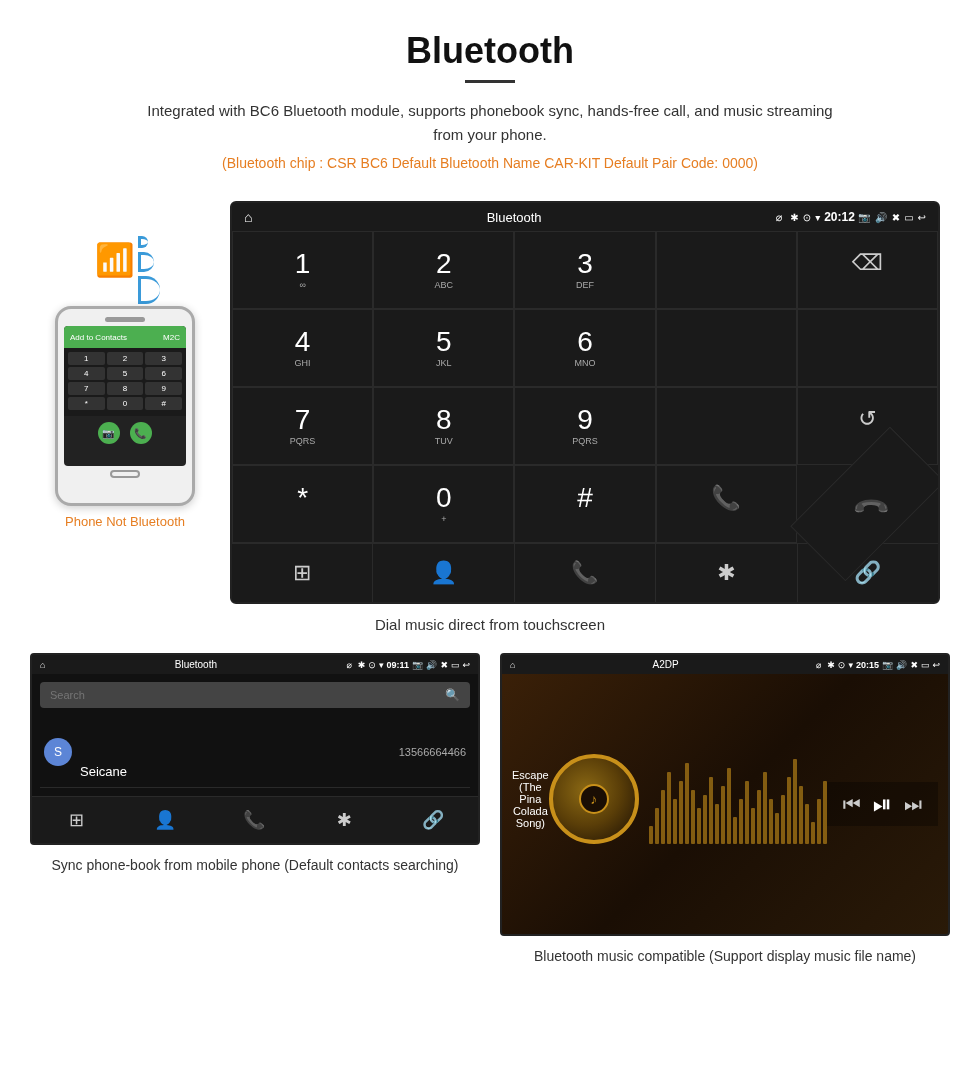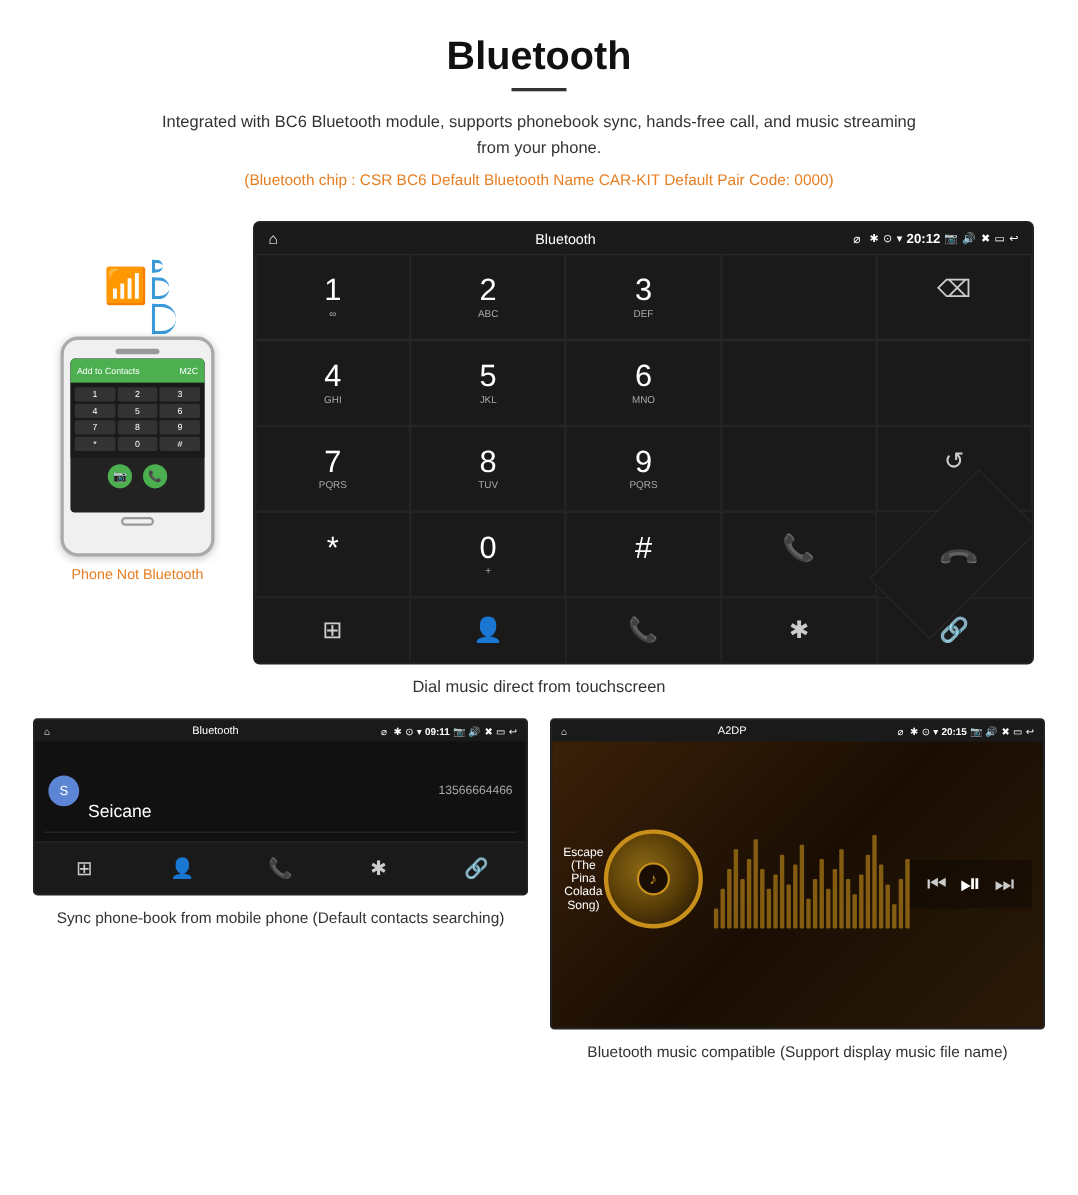--- a/index.html
+++ b/index.html
@@ -301,21 +301,21 @@
       background: #5c85d6;
       border-radius: 50%;
       display: flex;
       align-items: center;
       justify-content: center;
       color: #fff;
       font-size: 12px;
       margin-right: 8px;
       flex-shrink: 0;
     }
-    .pb-name { font-size: 16px; flex: 1; margin-top: 40px; }
+    .pb-name { font-size: 13px; flex: 1; margin-top: 40px; }
     .pb-number { font-size: 11px; color: #aaa; }
 
     .pb-bottom-nav {
       background: #1a1a1a;
       display: flex;
       border-top: 1px solid #2a2a2a;
     }
     .pb-nav-item {
       flex: 1;
       display: flex;
@@ -607,20 +607,24 @@
           <span style="font-weight:bold;">09:11</span>
           <span>📷</span>
           <span>🔊</span>
           <span>✖</span>
           <span>▭</span>
           <span>↩</span>
         </div>
       </div>
 
       <div class="phonebook-body">
+        <div class="pb-search">
+          <input type="text" placeholder="Search" style="">
+          <span class="search-icon">🔍</span>
+        </div>
 
         <div class="pb-contact-row">
           <div class="pb-avatar">S</div>
           <span class="pb-name">Seicane</span>
           <span class="pb-number">13566664466</span>
         </div>
       </div>
 
       <div class="pb-bottom-nav">
         <div class="pb-nav-item">⊞</div>

